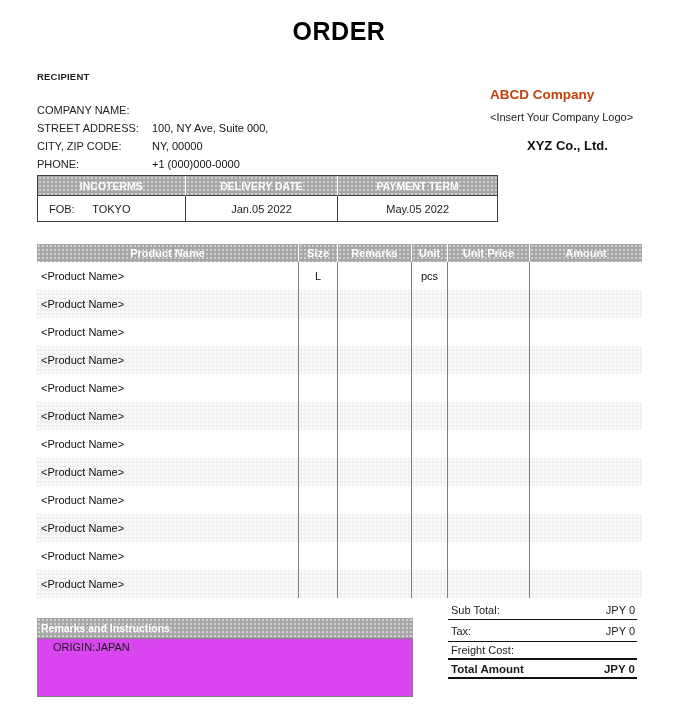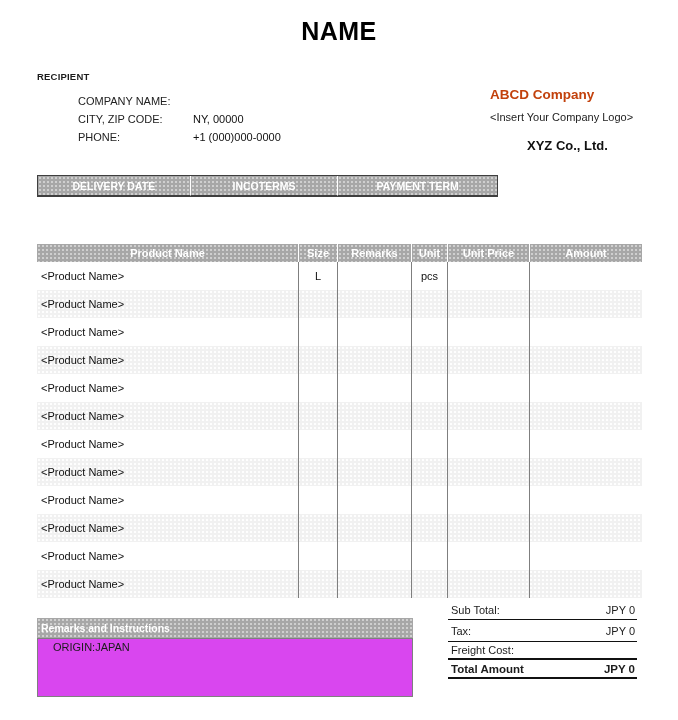--- a/index.html
+++ b/index.html
@@ -6,23 +6,23 @@
   html,body { background:#fff; }
   body { font-family:"Liberation Sans", sans-serif; color:#1c1c1c; }
   .page { position:relative; width:678px; height:720px; background:#fff; overflow:hidden; }
 
   
   .title { position:absolute; top:17px; left:0; width:100%; text-align:center;
            font-size:25px; font-weight:700; letter-spacing:.5px; color:#000; }
 
   
   .recipient { position:absolute; left:37px; top:71px; width:300px; }
-  .recipient .sec-label { font-size:9.5px; font-weight:700; margin-bottom:10px; letter-spacing:.2px; }
+  .recipient .sec-label { font-size:9.5px; font-weight:700; margin-bottom:19px; letter-spacing:.2px; }
   .fld { display:flex; height:18px; align-items:center; font-size:11px; }
-  .fld .lbl { width:115px; color:#222;margin-left:41px; }
+  .fld .lbl { width:115px; color:#222; }
   .fld .val { color:#111; }
   .fld .val.company { font-size:13px; font-weight:700; }
 
   
   .company { position:absolute; left:490px; top:67px; width:180px; }
   .company .name { font-size:13.5px; font-weight:700; color:#c2410c;margin-top:20px; }
   .company .logo { font-size:11px; margin-top:9px; color:#222; }
   .meta { display:flex; height:19px; align-items:center; font-size:11px; }
   .meta .lbl { width:75px; }
   .meta-rows { margin-top:22px; }
@@ -77,48 +77,60 @@
   .trow.r0 { height:19px; border-bottom:1px solid #111; }
   .trow.r1 { height:22px; border-bottom:1px solid #111; }
   .trow.r2 { height:18px; border-bottom:2px solid #111;text-align:center; }
   .trow.r3 { height:19px; border-bottom:2px solid #111; font-weight:700; font-size:11.5px; }
 </style>
 </head>
 <body>
 
 <div class="page">
 
-  <div class="title">NAME</div>
+  <div class="title">ORDER</div>
 
   <div class="recipient">
     <div class="sec-label">RECIPIENT</div>
     <div class="fld">
       <span class="lbl">COMPANY NAME:</span>
       <span class="val company">XYZ Co., Ltd.</span>
+    </div>
+    <div class="fld">
+      <span class="lbl">STREET ADDRESS:</span>
+      <span class="val">100, NY Ave, Suite 000,</span>
     </div>
     <div class="fld">
       <span class="lbl">CITY, ZIP CODE:</span>
       <span class="val">NY, 00000</span>
     </div>
     <div class="fld">
       <span class="lbl">PHONE:</span>
       <span class="val">+1 (000)000-0000</span>
     </div>
   </div>
 
   <div class="company">
     <div class="name">ABCD Company</div>
     <div class="logo">&lt;Insert Your Company Logo&gt;</div>
   </div>
 
   <div class="terms">
     <div class="terms-head">
+      <div class="th grayhdr tc1">INCOTERMS</div>
       <div class="th grayhdr tc2">DELIVERY DATE</div>
-      <div class="th grayhdr tc1">INCOTERMS</div>
       <div class="th grayhdr tc3">PAYMENT TERM</div>
+    </div>
+    <div class="terms-row">
+      <div class="td tc1">
+        <span class="fob">FOB:</span>
+        <span>TOKYO</span>
+      </div>
+      <div class="td tc2">Jan.05 2022</div>
+      <div class="td tc3">May.05 2022</div>
     </div>
   </div>
 
   <div class="items">
     <div class="items-head">
       <div class="ih grayhdr c-product">Product Name</div>
       <div class="ih grayhdr c-size">Size</div>
       <div class="ih grayhdr c-qty">Remarks</div>
       <div class="ih grayhdr c-unit">Unit</div>
       <div class="ih grayhdr c-price">Unit Price</div>

